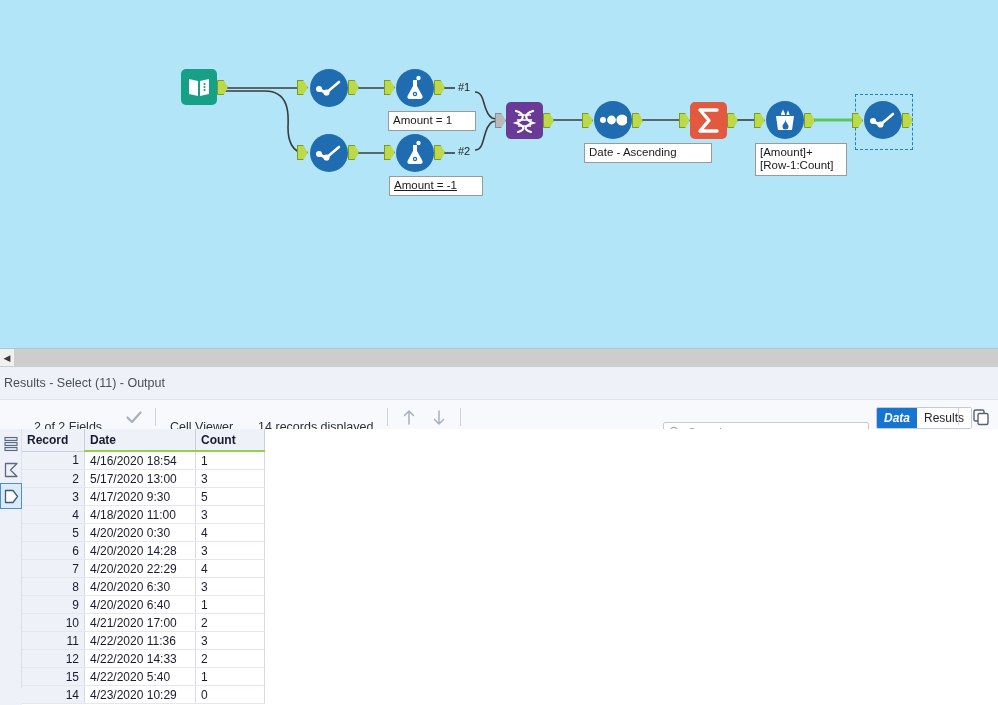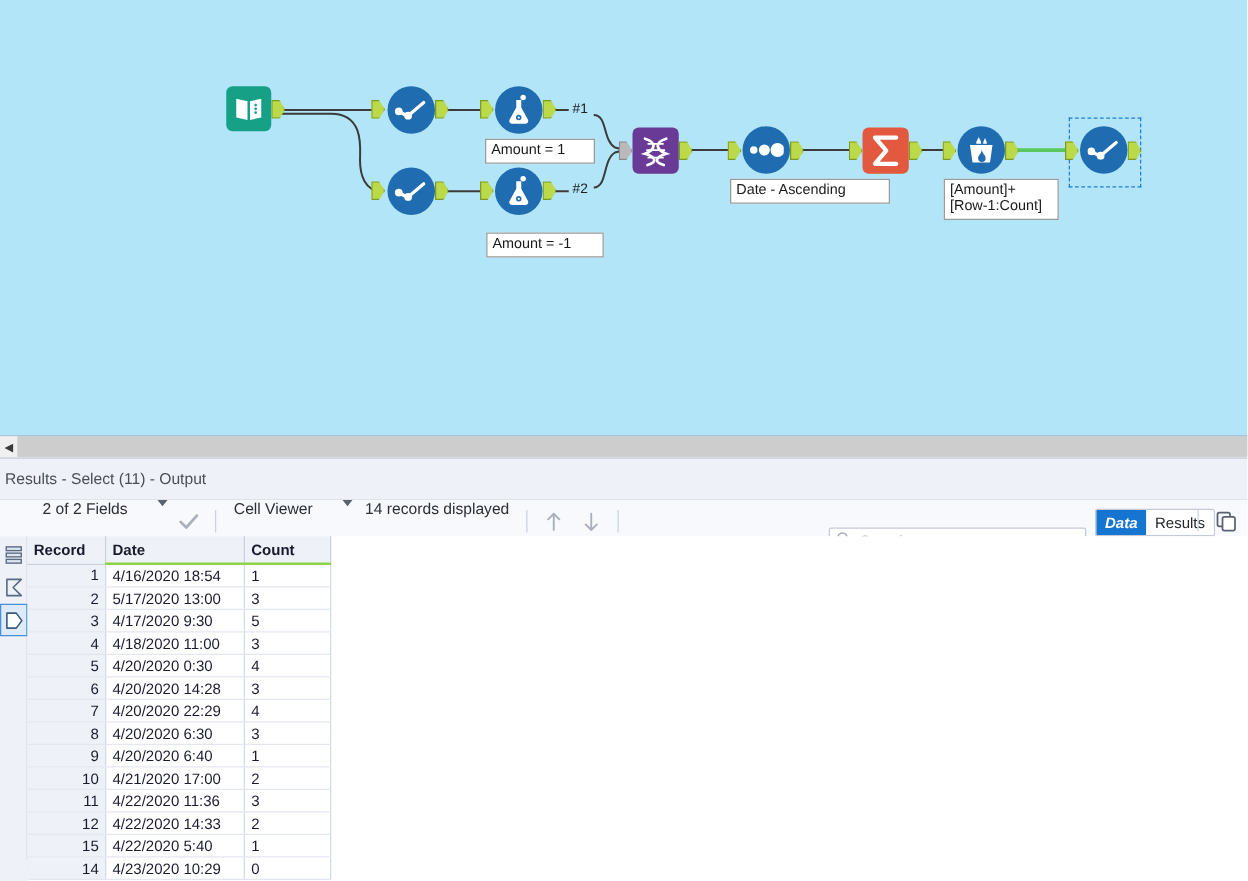--- a/index.html
+++ b/index.html
@@ -92,24 +92,23 @@
   #results-toolbar {
     position: absolute; left: 0; top: 399px;
     width: 998px; height: 36px;
     background: #f7f9fd;
     border-top: 1px solid #dfe3ec;
     border-bottom: 1px solid #dfe3ec;
     display: flex; align-items: center;
     box-sizing: border-box;
   }
   .tb-item {
-    display: flex; align-items: flex-start;
+    display: flex; align-items: flex-end;
     font-size: 12.5px; color: #2b2f36;
     height: 100%;
-    gap: 17px;
   }
   .tb-text { padding: 0 4px; }
   .caret {
     width: 0; height: 0;
     border-left: 4px solid transparent;
     border-right: 4px solid transparent;
     border-top: 5px solid #5a6270;
     margin: 0 6px 0 3px;
   }
   .tb-sep {
@@ -305,21 +304,21 @@
       <div class="anchor in" style="left:-12px; top:11px;"></div>
       <div class="tool-icon circ" style="background:#1f6cb0;">
         <svg width="22" height="26" viewBox="0 0 22 26">
           <circle cx="14.5" cy="3" r="2.2" fill="#ffffff"></circle>
           <path d="M9 5 L13 5 L13 11 L18.5 21 A2.5 2.5 0 0 1 16.5 24 L5.5 24 A2.5 2.5 0 0 1 3.5 21 L9 11 Z" fill="#ffffff"></path>
           <circle cx="11" cy="19" r="2.2" fill="#1f6cb0"></circle>
           <circle cx="11" cy="19" r="0.9" fill="#ffffff"></circle>
         </svg>
       </div>
       <div class="anchor out" style="left:38px; top:11px;"></div>
-      <div class="label-box" style="left:-7px; top:52px; width:84px;">Amount = -1</div>
+      <div class="label-box" style="left:-7px; top:42px; width:84px;text-decoration:underline;">Amount = -1</div>
     </div>
 
     <div class="conn-label" style="left:458px; top:81px;">#1</div>
     <div class="conn-label" style="left:458px; top:145px;">#2</div>
 
     <div class="tool" style="left:506px; top:102px;">
       <div class="anchor in" style="left:-11px; top:11px; background:#b9b9b9; border-color:#8a8a8a;"></div>
       <div class="tool-icon sq" style="background:#693a96; width:37px; height:37px;">
         <svg width="26" height="26" viewBox="0 0 26 26">
           <path d="M4 3 C14 6 12 12 4 15 C14 18 13 22 6 24" stroke="#ffffff" stroke-width="2.2" fill="none" stroke-linecap="round"></path>

